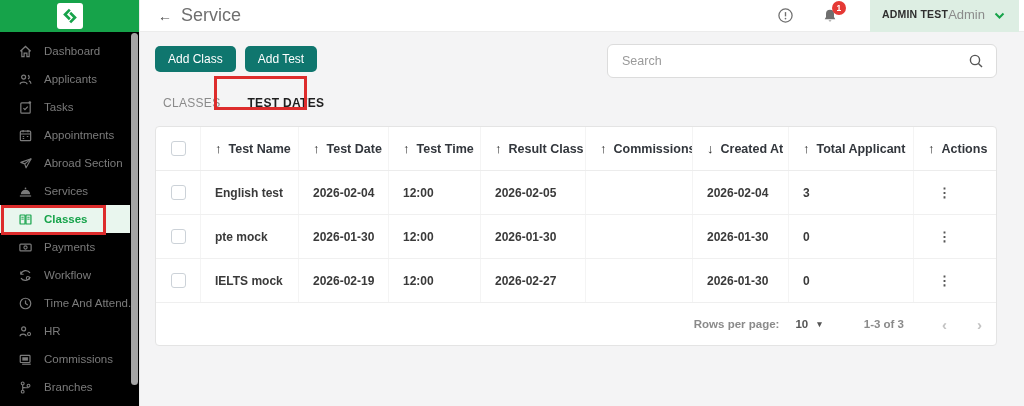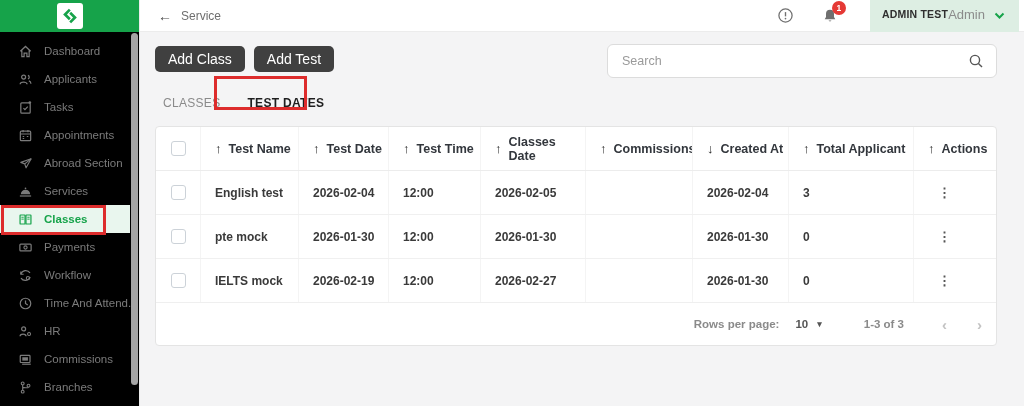--- a/index.html
+++ b/index.html
@@ -15,34 +15,34 @@
   .nav-item { height:28px; display:flex; align-items:center; gap:11px; padding-left:17px; color:#7b7b7b; font-size:11.5px; cursor:pointer; }
   .nav-item .nico { width:16px; height:16px; display:flex; align-items:center; justify-content:center; flex:0 0 16px; }
   .nav-item.active { background:#e9f6ee; color:#16a34a; font-weight:bold; width:130px; }
   .nav-item.active svg * { stroke:#16a34a; }
   .sb-scroll { position:absolute; top:33px; right:1px; width:7px; height:352px; background:#a5a5a5; border-radius:4px; }
 
   
   .main { flex:1; display:flex; flex-direction:column; background:#f4f4f5; min-width:0; }
   .topbar { height:32px; background:#fff; border-bottom:1px solid #ececec; display:flex; align-items:center; padding-left:18px; flex:0 0 32px; }
   .back-arrow { font-size:14px; color:#4a4a4a; cursor:pointer; margin-right:9px; }
-  .page-title { font-size:12px; color:#6f6f6f; }
+  .page-title { font-size:18px; color:#6f6f6f; }
   .topbar-right { margin-left:auto; display:flex; align-items:center; height:32px; }
   .info-btn { margin-right:28px; cursor:pointer; display:flex; }
   .bell-wrap { position:relative; margin-right:24px; cursor:pointer; display:flex; }
   .badge { position:absolute; top:-7px; right:-8px; min-width:14px; height:14px; border-radius:8px; background:#e53935; color:#fff; font-size:8.5px; font-weight:bold; display:flex; align-items:center; justify-content:center; padding:0 3px; }
   .user-chip { height:32px; background:#ddeee3; display:flex; align-items:center; padding:0 14px 0 12px; margin-left:8px; margin-right:5px; min-width:110px; cursor:pointer; }
   .chip-col { display:flex; flex-direction:row; line-height:1.15; margin-right:9px; }
   .chip-name { font-size:10.5px; font-weight:bold; color:#2f2f2f; letter-spacing:0.2px; }
   .chip-role { font-size:13px; color:#8b8b8b; }
 
   .content { padding:12px 27px 0 15px; position:relative; }
   .toolbar-row { display:flex; align-items:flex-start; }
   .btn-group { display:flex; gap:9px; padding-top:2px; }
-  .btn { background:#404040; color:#fff; border:none; border-radius:5px; font-family:inherit; font-size:14px; height:26px; padding:0 13px; cursor:pointer; }
+  .btn { background:#0f766e; color:#fff; border:none; border-radius:5px; font-family:inherit; font-size:12px; height:26px; padding:0 13px; cursor:pointer; }
   .search-box { margin-left:auto; width:390px; height:34px; background:#fff; border:1px solid #dcdcdc; border-radius:6px; display:flex; align-items:center; padding:0 12px 0 14px; }
   .search-box input { border:none; outline:none; flex:1; font-family:inherit; font-size:12.5px; color:#444; background:transparent; }
   .search-box input::placeholder { color:#9a9a9a; }
 
   .tabs-row { display:flex; gap:27px; margin-top:14px; padding-left:8px; align-items:center; }
   .tab { font-size:12px; color:#8a8a8a; letter-spacing:0.3px; cursor:pointer; padding:4px 0; }
   .tab.active { color:#1f1f1f; font-weight:bold; }
 
   
   .card { margin-top:12px; background:#fff; border:1px solid #e4e4e4; border-radius:4px; width:842px; }
@@ -305,21 +305,21 @@
           <div>
               <span class="sort-glyph">↑</span>
               <span>Test Date</span>
             </div>
           <div>
               <span class="sort-glyph">↑</span>
               <span>Test Time</span>
             </div>
           <div>
               <span class="sort-glyph">↑</span>
-              <span>Classes Date</span>
+              <span>Result Class</span>
             </div>
           <div>
               <span class="sort-glyph">↑</span>
               <span>Commissions</span>
             </div>
           <div>
               <span class="sort-glyph">↓</span>
               <span>Created At</span>
             </div>
           <div>

